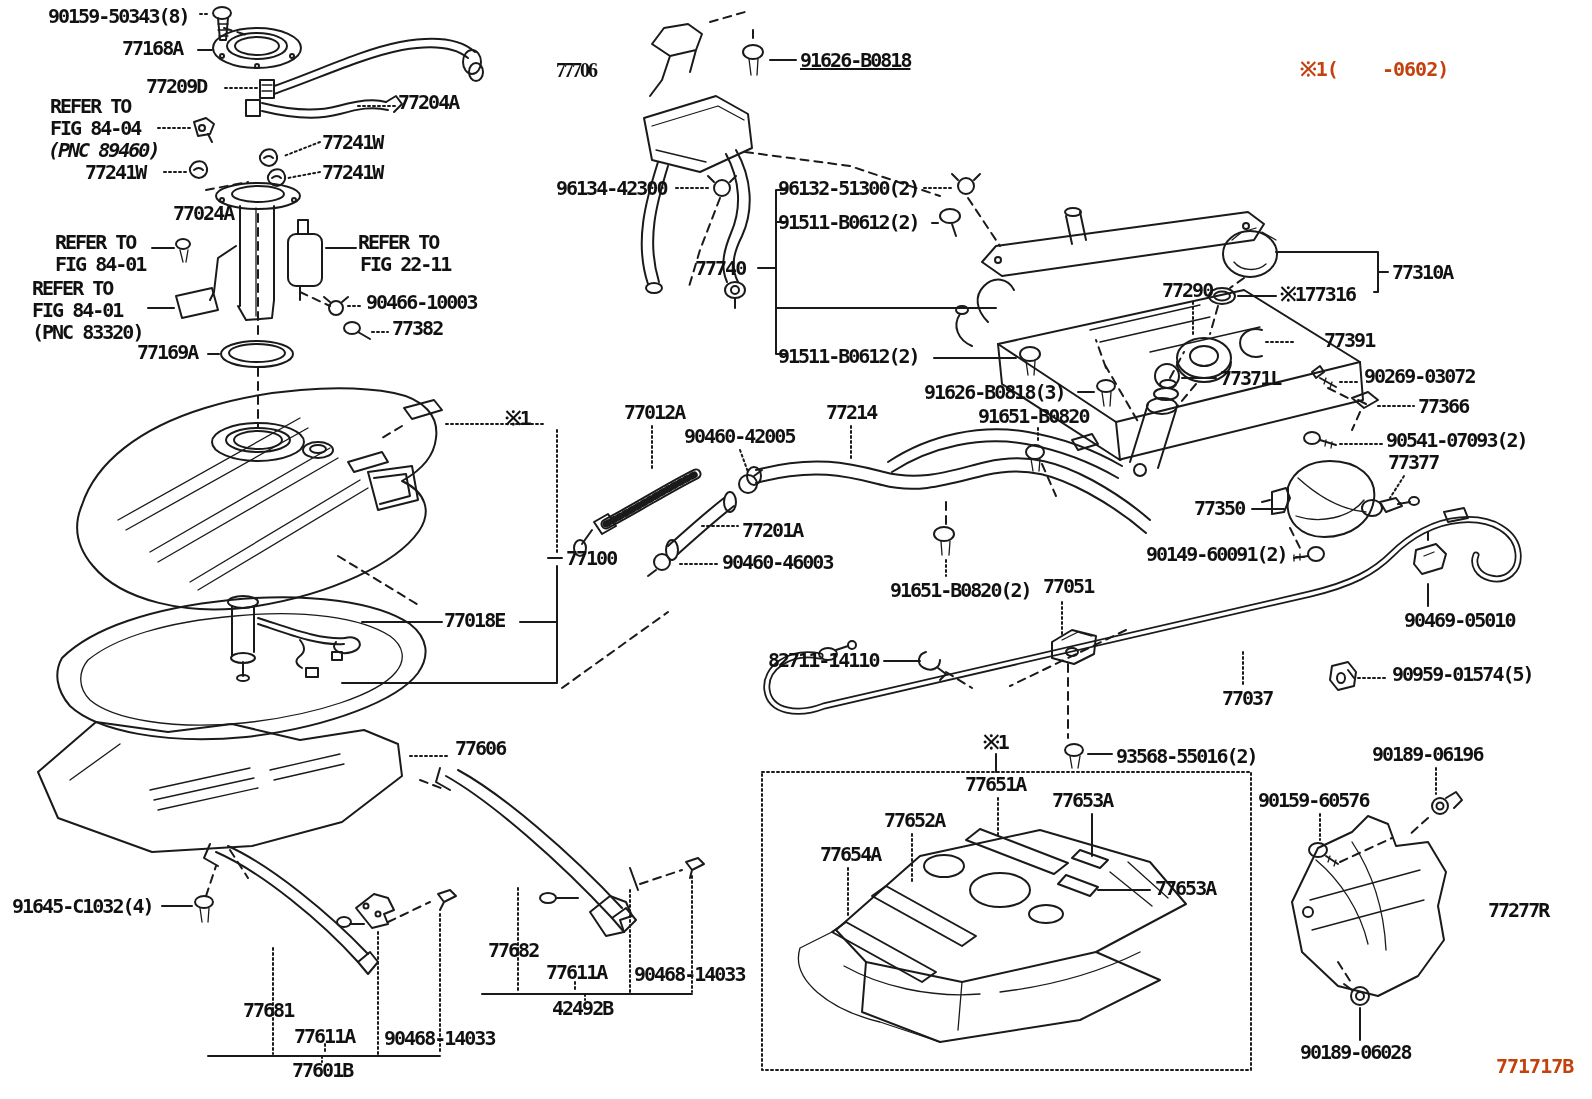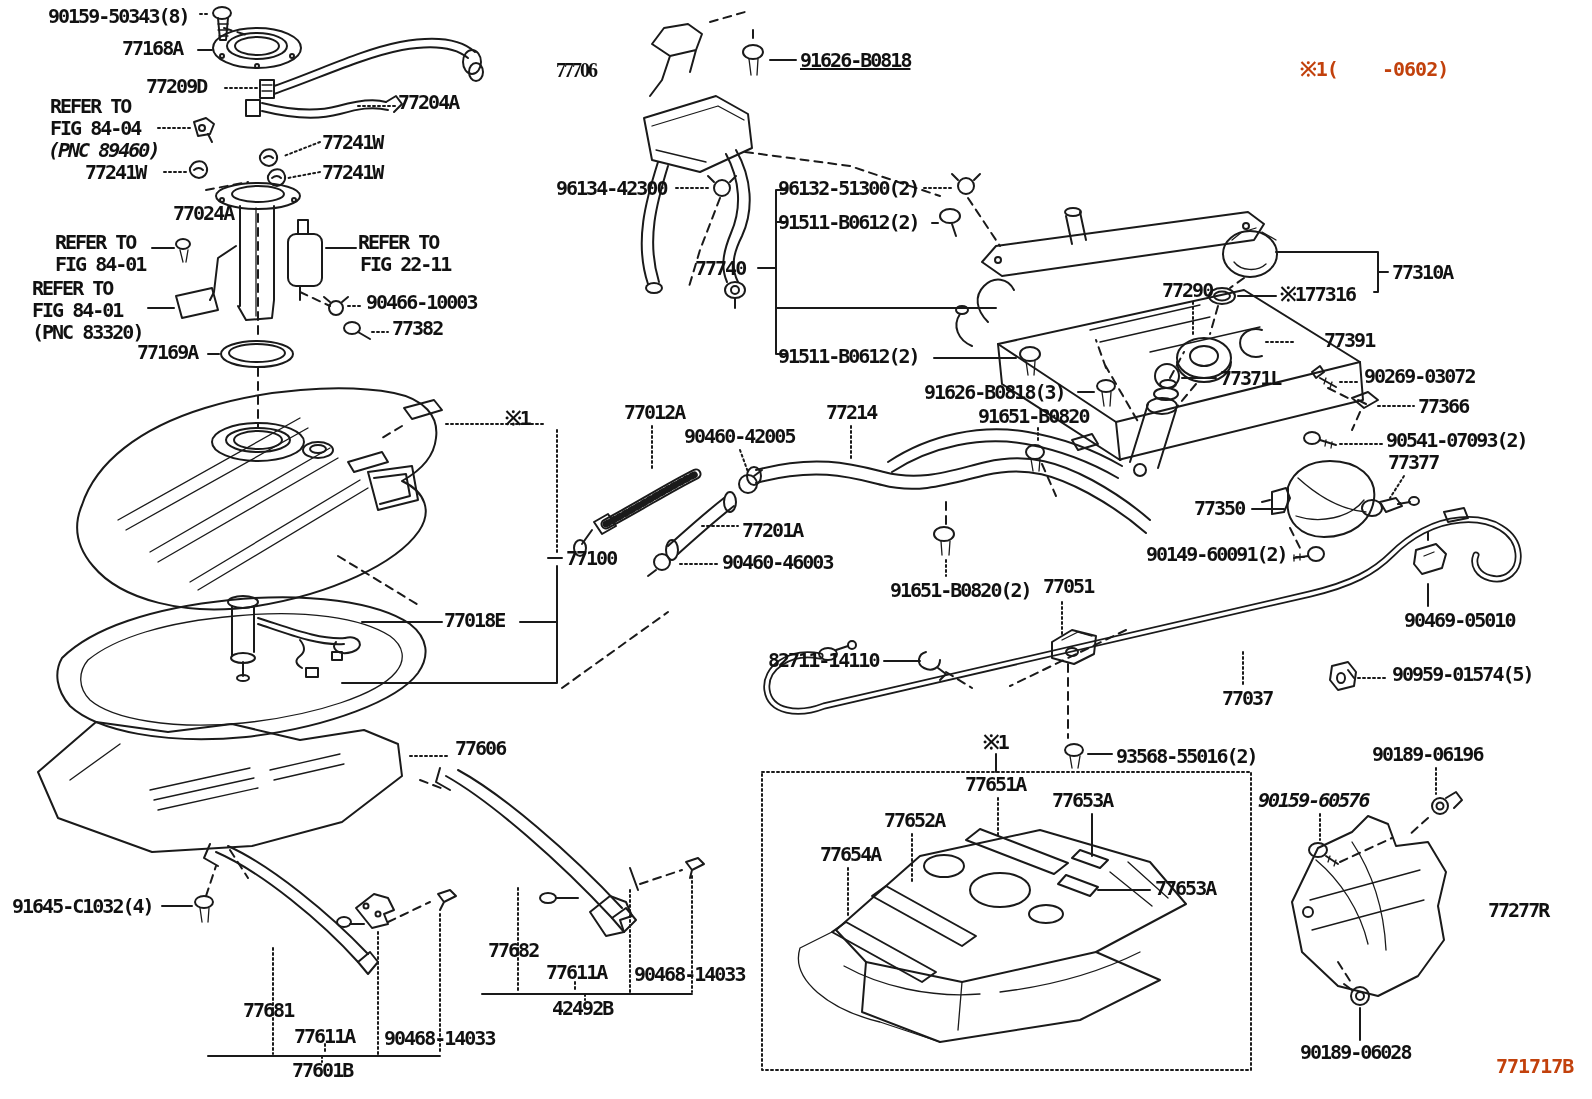--- a/index.html
+++ b/index.html
@@ -530,16 +530,16 @@
     <span class="plabel" style="left: 488px; top: 940px;">77682</span>
     <span class="plabel" style="left: 546px; top: 962px;">77611A</span>
     <span class="plabel" style="left: 634px; top: 964px;">90468-14033</span>
     <span class="plabel" style="left: 552px; top: 998px;">42492B</span>
     <span class="plabel" style="left: 965px; top: 774px;">77651A</span>
     <span class="plabel" style="left: 1052px; top: 790px;">77653A</span>
     <span class="plabel" style="left: 884px; top: 810px;">77652A</span>
     <span class="plabel" style="left: 820px; top: 844px;">77654A</span>
     <span class="plabel" style="left: 1155px; top: 878px;">77653A</span>
     <span class="plabel" style="left: 1372px; top: 744px;">90189-06196</span>
-    <span class="plabel" style="left: 1258px; top: 790px; font-style: italic;">90159-60576</span>
+    <span class="plabel" style="left: 1258px; top: 790px;">90159-60576</span>
     <span class="plabel" style="left: 1488px; top: 900px;">77277R</span>
     <span class="plabel" style="left: 1300px; top: 1042px;">90189-06028</span>
   </div>
 
 </body></html>

